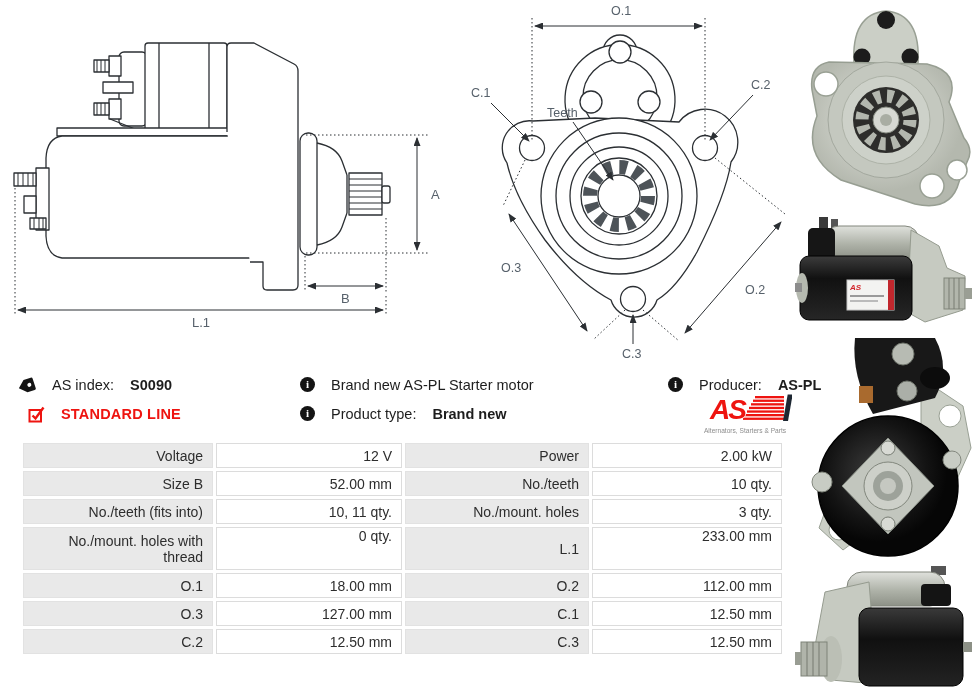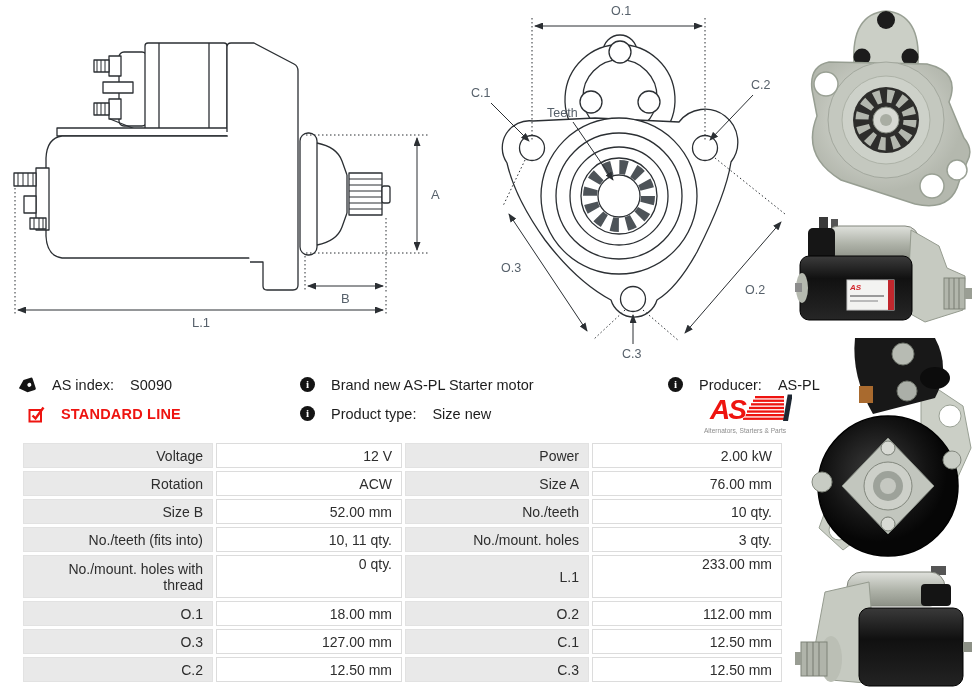--- a/index.html
+++ b/index.html
@@ -2,21 +2,21 @@
 <html><head>
 <meta charset="utf-8">
 <style>
   html,body{margin:0;padding:0;background:#fff;font-family:"Liberation Sans",sans-serif;}
   .page{position:relative;width:974px;height:692px;background:#fff;overflow:hidden;}
   .abs{position:absolute;}
   svg text{font-family:"Liberation Sans",sans-serif;}
 
   
   .info-item{position:absolute;display:flex;gap:16px;font-size:14.5px;color:#1d1d1d;white-space:nowrap;}
-  .info-item .b{font-weight:normal;}
+  .info-item .b{font-weight:bold;}
   .red-badge{color:#ee1410;font-weight:bold;letter-spacing:.2px;}
   .info-icon{flex:0 0 auto;width:15px;height:15px;border-radius:50%;background:#141414;color:#fff;
     display:flex;align-items:center;justify-content:center;
     font:bold 11px "Liberation Serif",serif;line-height:1;}
 
   
   .as-logo{position:absolute;left:698px;top:393px;width:94px;height:46px;}
 
   
   table.spec{position:absolute;left:20px;top:440px;border-collapse:separate;border-spacing:3px;
@@ -289,21 +289,21 @@
   </div>
 
   <div class="info-item" style="left:300px;top:377px">
     <span class="info-icon">i</span>
     <span>Brand new AS-PL Starter motor</span>
   </div>
 
   <div class="info-item" style="left:300px;top:406px">
     <span class="info-icon">i</span>
     <span>Product type:</span>
-    <span class="b">Size new</span>
+    <span class="b">Brand new</span>
   </div>
 
   <div class="info-item" style="left:668px;top:377px">
     <span class="info-icon">i</span>
     <span>Producer:</span>
     <span class="b">AS-PL</span>
   </div>
 
   <svg class="as-logo" viewBox="0 0 94 46">
     <g fill="#ee1410">
@@ -328,26 +328,20 @@
         <col style="width:190px">
       </colgroup>
     <tbody>
       <tr>
         <td class="lbl">Voltage</td>
         <td class="val">12 V</td>
         <td class="lbl">Power</td>
         <td class="val">2.00 kW</td>
       </tr>
       <tr>
-        <td class="lbl">Rotation</td>
-        <td class="val">ACW</td>
-        <td class="lbl">Size A</td>
-        <td class="val">76.00 mm</td>
-      </tr>
-      <tr>
         <td class="lbl">Size B</td>
         <td class="val">52.00 mm</td>
         <td class="lbl">No./teeth</td>
         <td class="val">10 qty.</td>
       </tr>
       <tr>
         <td class="lbl">No./teeth (fits into)</td>
         <td class="val">10, 11 qty.</td>
         <td class="lbl">No./mount. holes</td>
         <td class="val">3 qty.</td>

